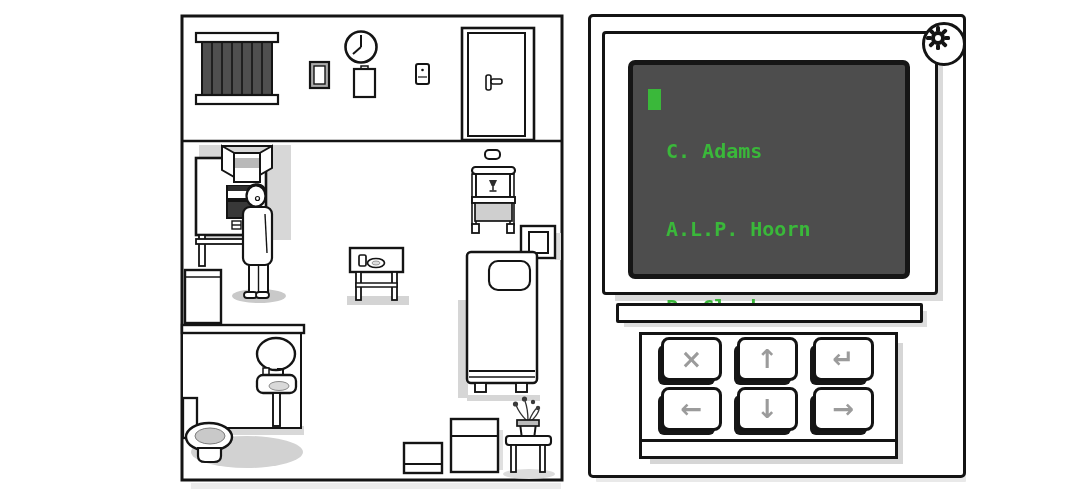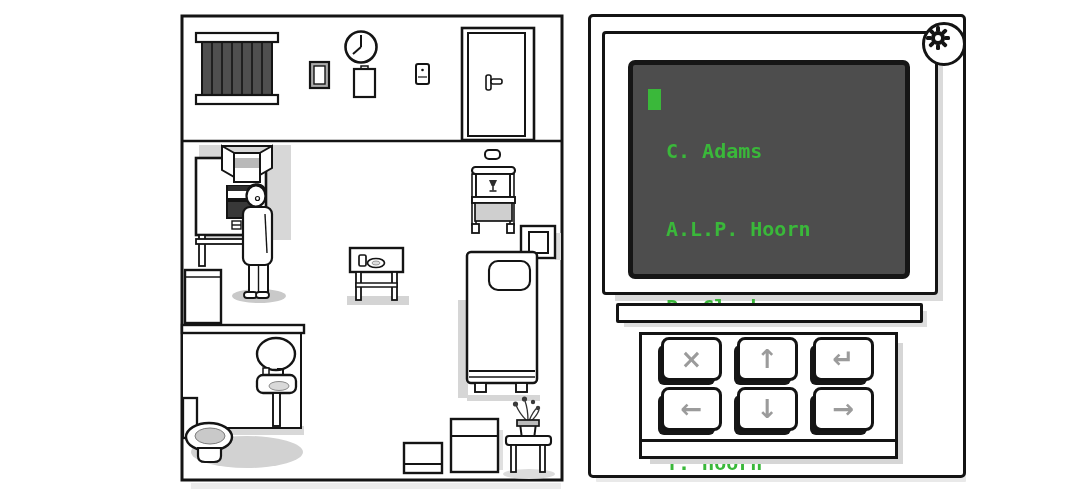--- a/index.html
+++ b/index.html
@@ -237,21 +237,20 @@
   <div class="device">
 
     <div class="monitor">
       <div class="crt">
         <div class="cursor"></div>
         <div class="names">
           <div class="name-row">C. Adams</div>
           <div class="name-row">A.L.P. Hoorn</div>
           <div class="name-row">P. Clark</div>
           <div class="name-row">J. Gonzales</div>
-          <div class="name-row">T. Hoorn</div>
           
           
         </div>
       </div>
     </div>
 
     <div class="gear-btn">
       <svg width="26" height="26" viewBox="0 0 26 26">
         <g fill="#141414">
           <circle cx="13" cy="13" r="7"></circle>

